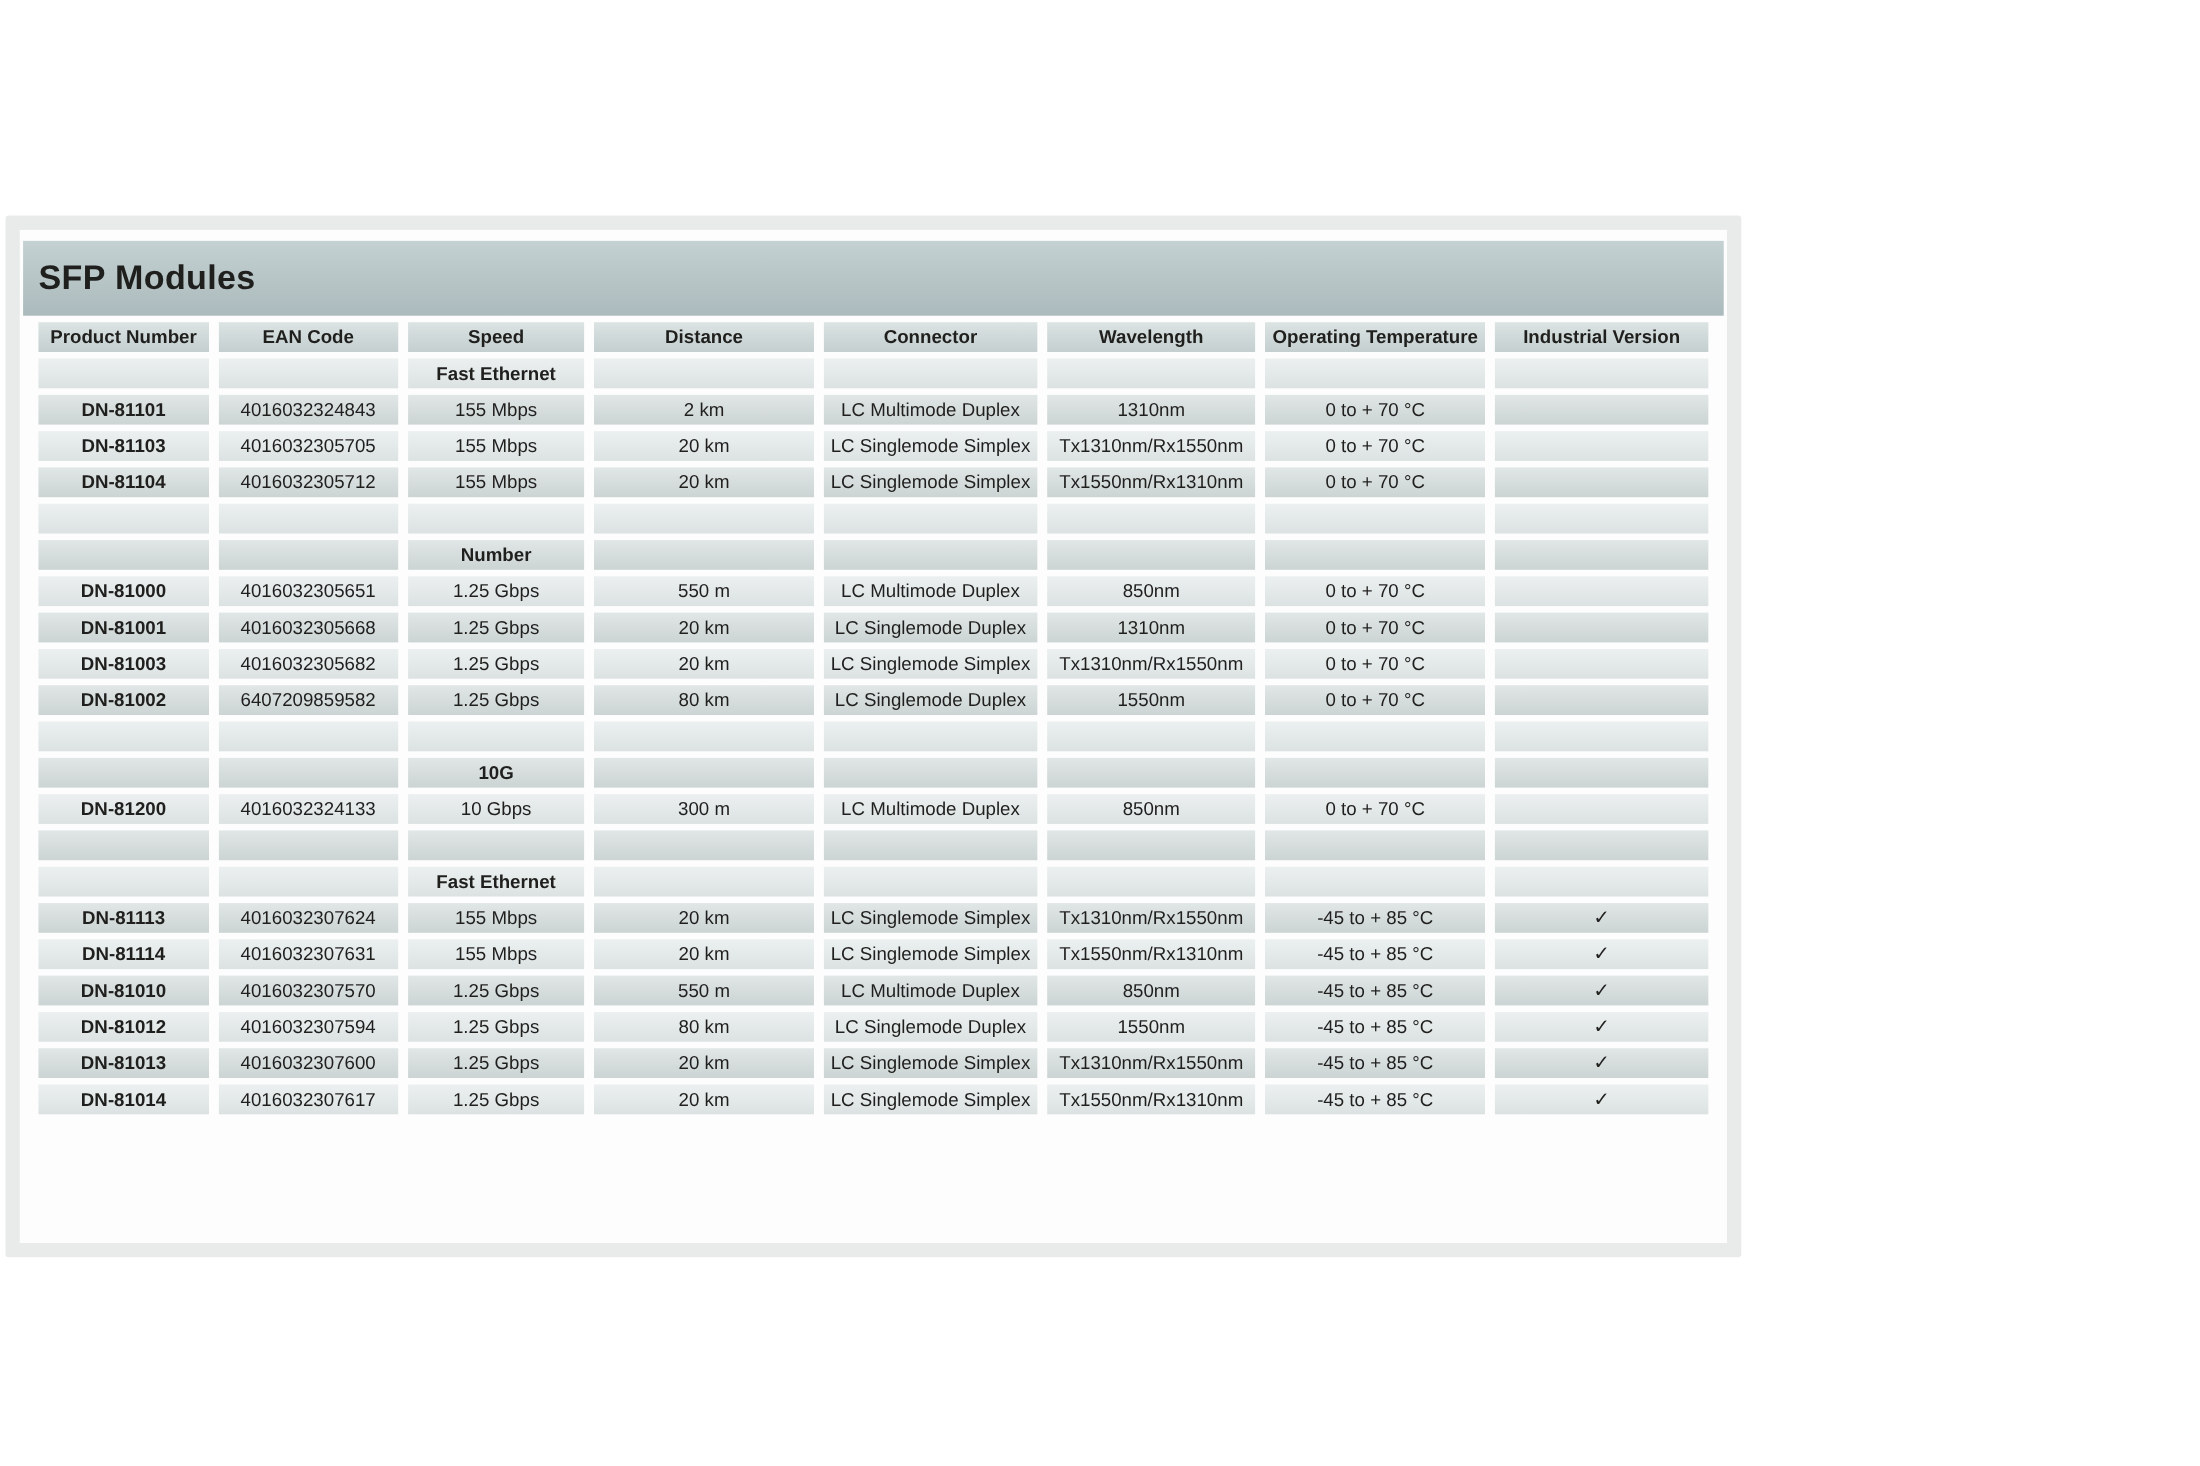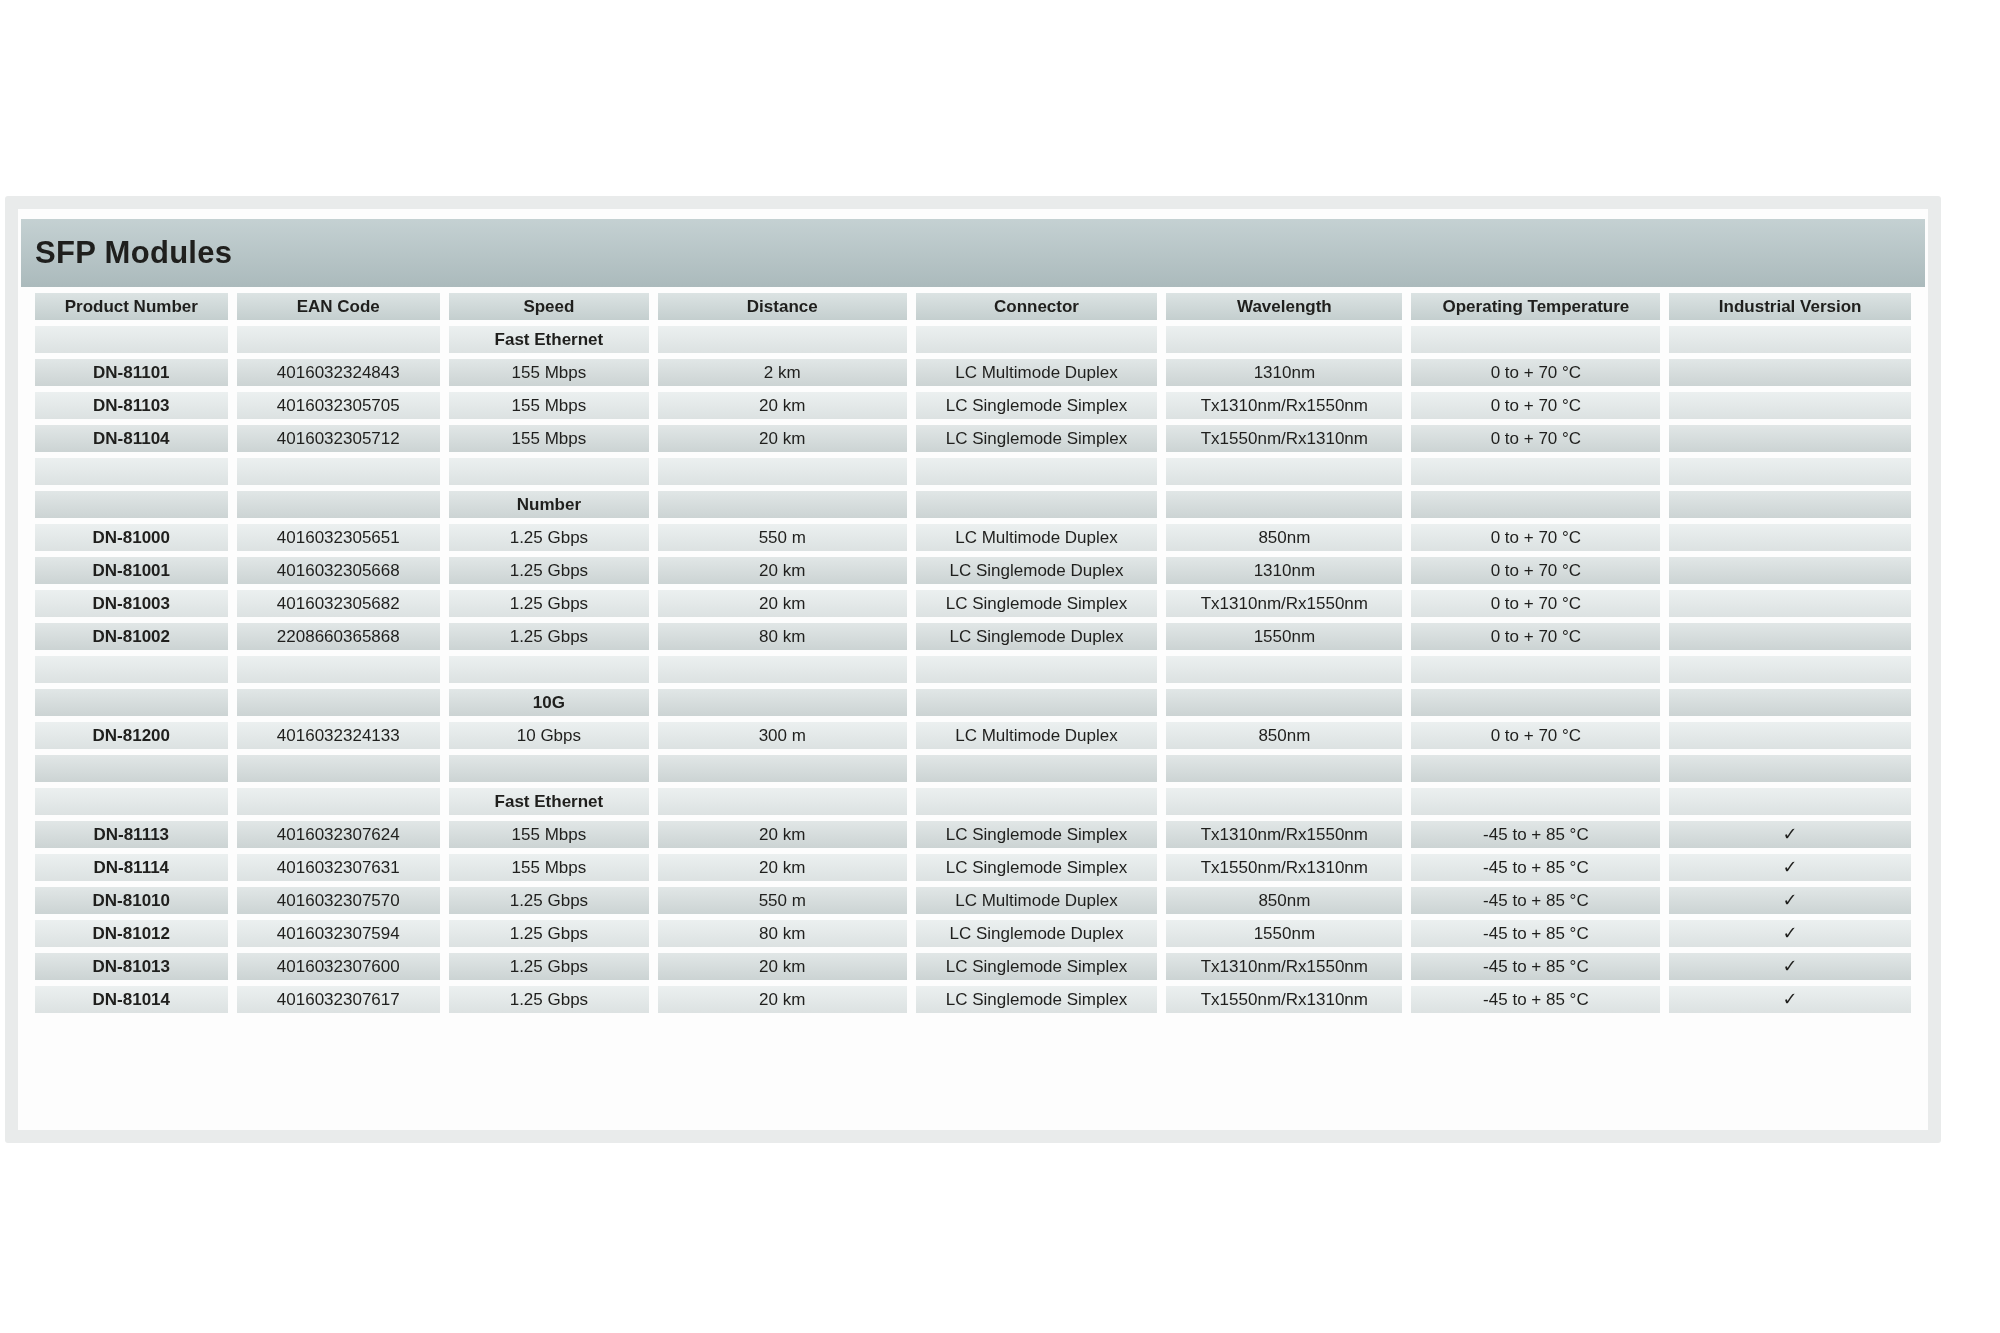--- a/index.html
+++ b/index.html
@@ -10,21 +10,21 @@
   }
   body {
     width: 2000px;
     height: 1333px;
     position: relative;
   }
   .frame {
     position: absolute;
     left: 5px;
     top: 196px;
-    width: 1936px;
+    width: 1578px;
     height: 947px;
     background: var(--frame, #e9ebeb);
     border-radius: 3px;
   }
   .panel {
     position: absolute;
     left: 13px;
     top: 13px;
     right: 13px;
     bottom: 13px;
@@ -210,21 +210,21 @@
             <td>4016032305682</td>
             <td>1.25 Gbps</td>
             <td>20 km</td>
             <td>LC Singlemode Simplex</td>
             <td>Tx1310nm/Rx1550nm</td>
             <td>0 to + 70 °C</td>
             <td></td>
           </tr>
           <tr>
             <td class="product">DN-81002</td>
-            <td>2208660365868</td>
+            <td>6407209859582</td>
             <td>1.25 Gbps</td>
             <td>80 km</td>
             <td>LC Singlemode Duplex</td>
             <td>1550nm</td>
             <td>0 to + 70 °C</td>
             <td></td>
           </tr>
           <tr>
             <td></td>
             <td></td>

